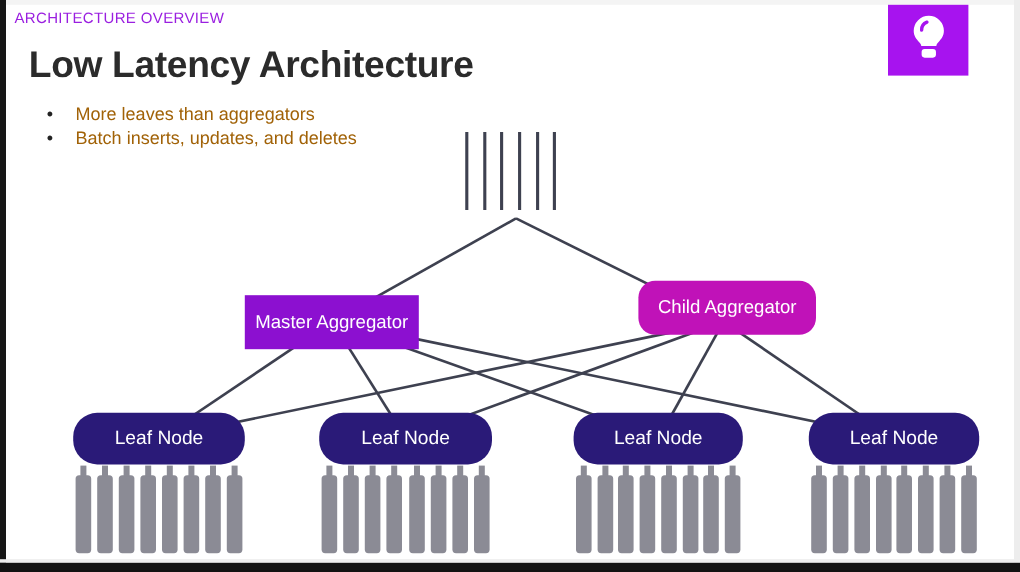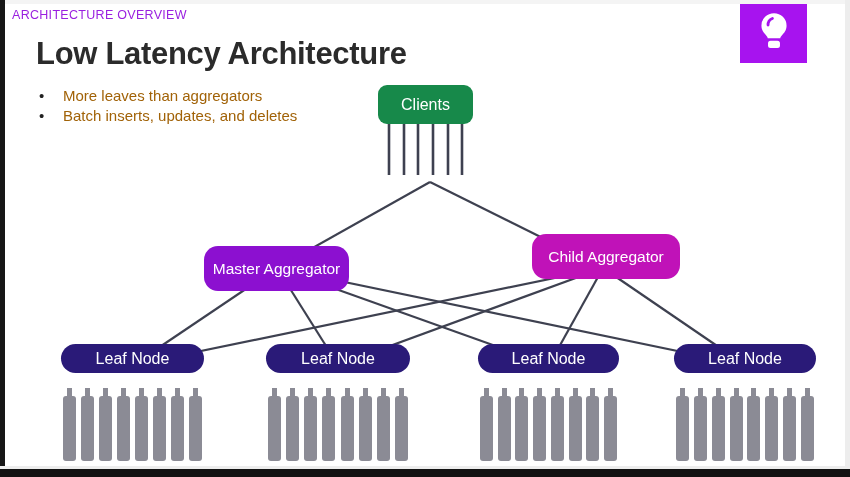--- a/index.html
+++ b/index.html
@@ -12,21 +12,21 @@
   .top-edge{position:absolute;left:5px;top:0;width:845px;height:4px;background:#f4f4f4;}
   .right-edge{position:absolute;left:845px;top:0;width:5px;height:469px;background:#ededed;}
   .bottom-light{position:absolute;left:0;top:466px;width:850px;height:3px;background:#ededed;}
   .bottom-edge{position:absolute;left:0;top:469px;width:850px;height:8px;background:#121212;}
 
   .kicker{
     position:absolute;left:12px;top:8px;
     font-size:12.5px;font-weight:normal;letter-spacing:.3px;color:#9a1fe0;
   }
   .title{
-    position:absolute;left:36px;top:36px;
+    position:absolute;left:24px;top:36px;
     font-size:31px;font-weight:bold;color:#2b2b2b;letter-spacing:-.3px;
   }
   .bullets{
     position:absolute;left:36px;top:86px;width:300px;margin:0;padding:0;list-style:none;
     font-size:15px;line-height:20px;color:#a16207;
   }
   .bullets li{position:relative;padding-left:27px;margin:0;}
   .bullets li::before{content:"•";position:absolute;left:3px;top:0;color:#222;}
 
   .bulb-tile{
@@ -34,23 +34,23 @@
     display:flex;align-items:center;justify-content:center;
   }
 
   svg.connectors{position:absolute;left:0;top:0;z-index:1;}
   .node{
     position:absolute;z-index:2;display:flex;align-items:center;justify-content:center;
     color:#fff;text-align:center;border-radius:9px;
   }
   .clients{left:378px;top:85px;width:95px;height:39px;background:#17894a;font-size:16px;}
   .loadbalancer{left:357px;top:162px;width:146px;height:41px;background:#9c7a11;font-size:16.5px;}
-  .master{left:204px;top:246px;width:145px;height:45px;background:#8c10d0;font-size:15.5px;line-height:19px;border-radius:14px;}
+  .master{left:204px;top:246px;width:145px;height:45px;background:#8c10d0;font-size:15.5px;line-height:19px;border-radius:0;}
   .child{left:532px;top:234px;width:148px;height:45px;background:#c012b8;font-size:15.5px;line-height:19px;border-radius:14px;}
-  .leaf{top:344px;height:29px;background:#2a1a78;font-size:16px;border-radius:20px;}
+  .leaf{top:344px;height:43px;background:#2a1a78;font-size:16px;border-radius:20px;}
   .leaf1{left:61px;width:143px;}
   .leaf2{left:266px;width:144px;}
   .leaf3{left:478px;width:141px;}
   .leaf4{left:674px;width:142px;}
 
   .bar-row{
     position:absolute;top:396px;height:65px;z-index:2;
     display:flex;justify-content:space-between;
   }
   .bars1{left:63px;width:139px;}
@@ -101,21 +101,20 @@
   </ul>
 
   <div class="bulb-tile">
     <svg width="38" height="44" viewBox="0 0 24 28">
       <path fill="#ffffff" d="M12 2a8 8 0 0 1 8 8c0 2.9-1.6 4.6-2.8 5.9-.7.8-1.2 1.4-1.2 2.1H8c0-.7-.5-1.3-1.2-2.1C5.6 14.6 4 12.9 4 10a8 8 0 0 1 8-8z"></path>
       <rect x="8.2" y="19.6" width="7.6" height="4.6" rx="1.6" fill="#ffffff"></rect>
       <path d="M8.2 9.6A4.4 4.4 0 0 1 11 5.4" stroke="#a713ef" stroke-width="1.8" stroke-linecap="round" fill="none"></path>
     </svg>
   </div>
 
-  <div class="node clients">Clients</div>
   <div class="node master">Master Aggregator</div>
   <div class="node child">Child Aggregator</div>
   <div class="node leaf leaf1">Leaf Node</div>
   <div class="node leaf leaf2">Leaf Node</div>
   <div class="node leaf leaf3">Leaf Node</div>
   <div class="node leaf leaf4">Leaf Node</div>
 
   <div class="bar-row bars1">
       <div class="bar"></div>
       <div class="bar"></div>

